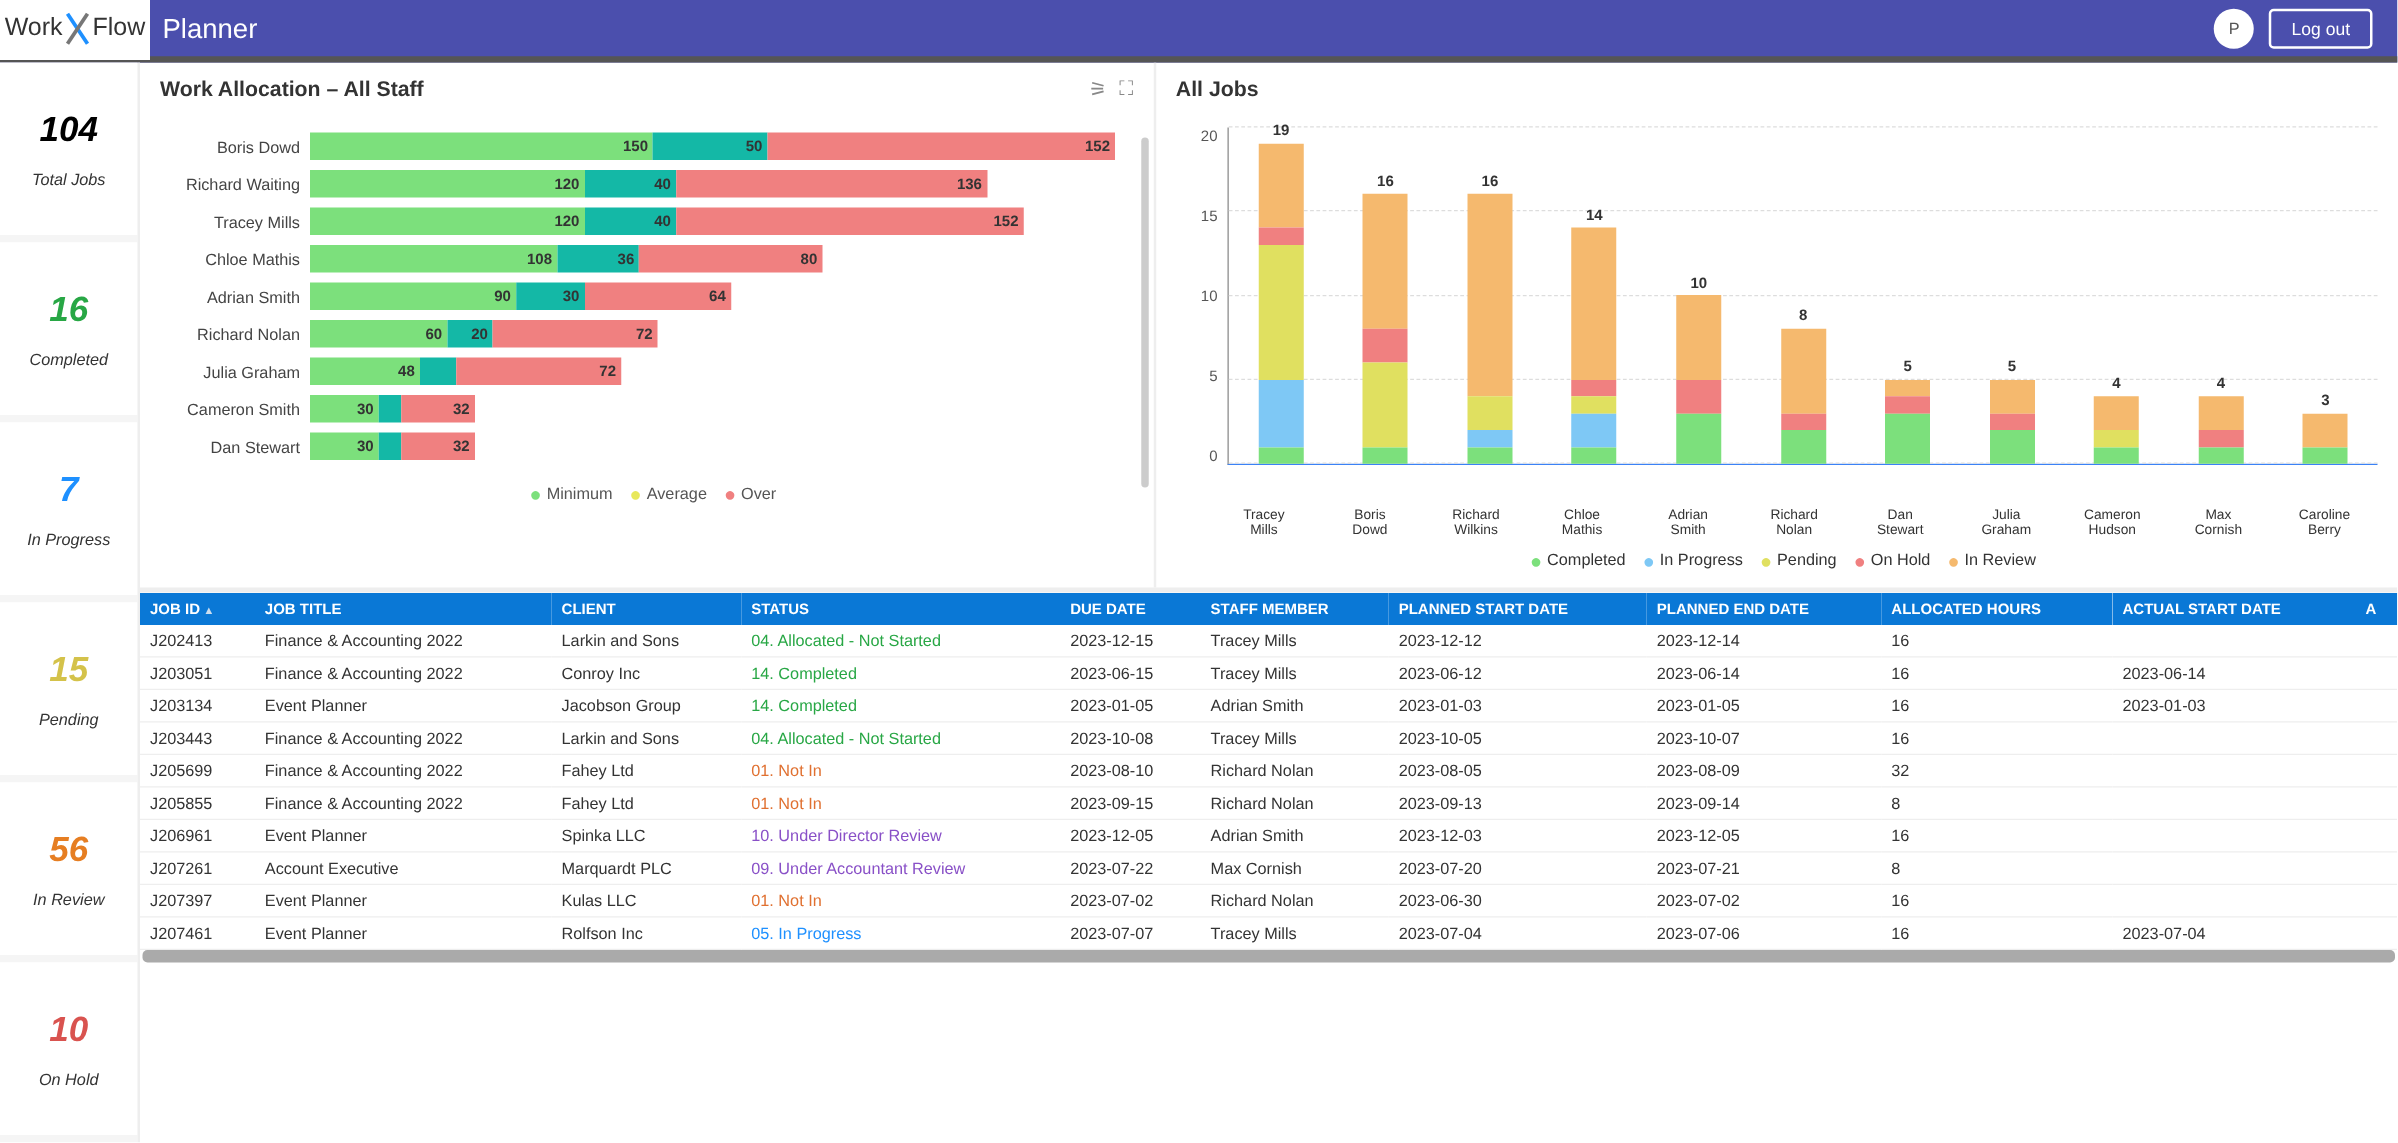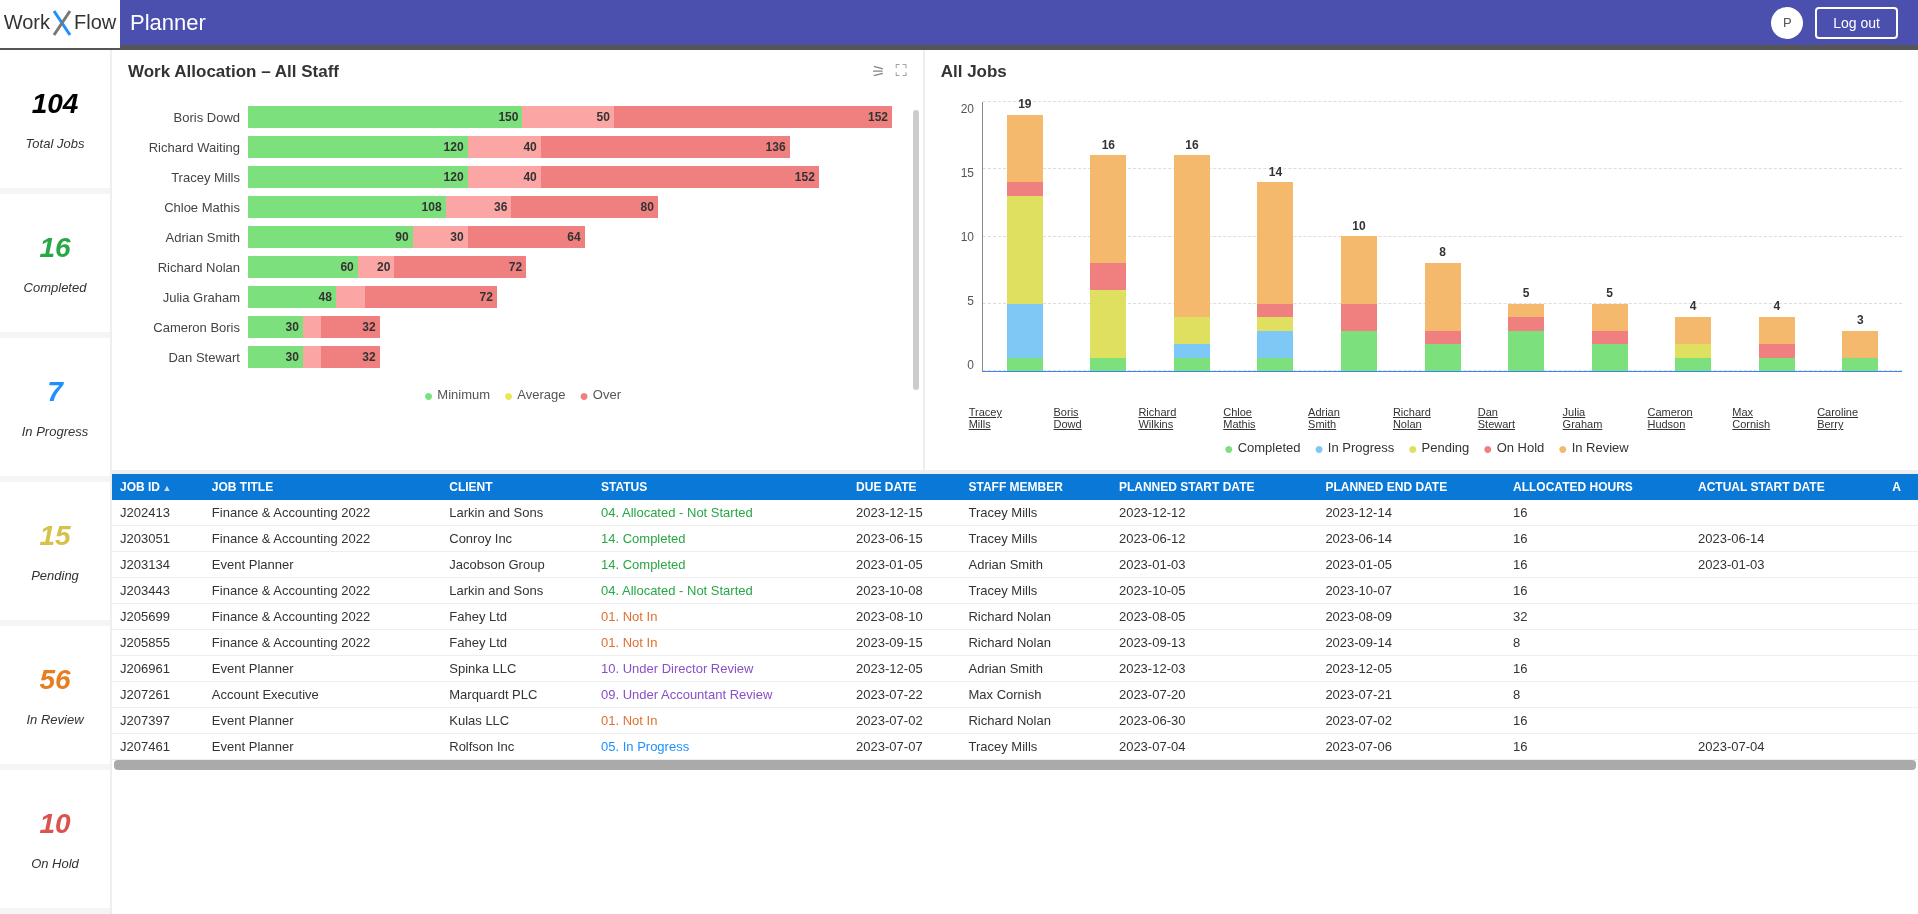--- a/index.html
+++ b/index.html
@@ -32,21 +32,21 @@
   .panel-actions { position: absolute; top: 12px; right: 16px; display: flex; gap: 10px; color:#888;}
   .panel-actions span { cursor: pointer; font-size:16px;}
 
   
   .alloc-chart { margin-top: 10px; }
   .alloc-row { display: flex; align-items: center; height: 30px; margin-bottom: 0px; }
   .alloc-label { width: 120px; text-align: right; padding-right: 8px; font-size: 13px; color:#444;}
   .alloc-bar { flex: 1; display: flex; height: 22px; align-items: center; }
   .seg { height: 22px; display: flex; align-items: center; justify-content: flex-end; padding-right: 4px; font-size: 12px; font-weight:600; color:#333;}
   .seg-min { background: #7ce07c; }
-  .seg-avg { background: #fca5a5; }
+  .seg-avg { background: #14b8a6; }
   .seg-over { background: #f08080; }
   .alloc-legend { text-align: center; margin-top: 15px; font-size: 13px; color:#555;}
   .alloc-legend span::before { content:"●"; margin:0 4px 0 10px; font-size:16px; vertical-align:-2px;}
   .alloc-legend .l-min::before{color:#7ce07c;}
   .alloc-legend .l-avg::before{color:#e8e85a;}
   .alloc-legend .l-over::before{color:#f08080;}
   .vscroll-ind { position:absolute; right:4px; top:60px; bottom:80px; width:6px; background:#ccc; border-radius:3px;}
 
   
   .jobs-chart { display: flex; height: 300px; padding-left: 20px; }
@@ -55,21 +55,21 @@
   .grid-line{position:absolute; left:0; right:0; border-top:1px dashed #ddd;}
   .bar-col { flex: 1; display: flex; flex-direction: column; align-items: center; justify-content: flex-end; height: 100%; position:relative;}
   .bar-total { position: absolute; top: -18px; font-size: 12px; font-weight: 700; width:100%; text-align:center;}
   .stack { width: 36px; display: flex; flex-direction: column-reverse; }
   .s-completed { background: #7ce07c; }
   .s-inprogress { background: #7ec8f5; }
   .s-pending    { background: #e0e060; }
   .s-onhold     { background: #f08080; }
   .s-inreview   { background: #f5b96e; }
   .x-labels { display:flex; margin-left:28px;}
-  .x-labels div{flex:1; font-size:11px; padding-top:4px; line-height:1.1;text-decoration:underline;}
+  .x-labels div{flex:1; text-align:center; font-size:11px; padding-top:4px; line-height:1.1;}
   .jobs-legend { text-align: center; margin-top: 10px; font-size: 13px; color:#333;}
   .jobs-legend span::before { content:"●"; margin:0 4px 0 10px; font-size:16px; vertical-align:-2px;}
   .lg-c::before{color:#7ce07c;} .lg-ip::before{color:#7ec8f5;} .lg-p::before{color:#e0e060;} .lg-oh::before{color:#f08080;} .lg-ir::before{color:#f5b96e;}
 
   
   .table-wrap { flex:1; overflow:auto; border-top:4px solid #eee; position:relative;}
   table { width: 100%; border-collapse: collapse; font-size: 13px; }
   thead th { background: #0a78d6; color: #fff; font-weight: 700; text-align: left; padding: 6px 8px; font-size:12px; white-space:nowrap; position:sticky; top:0;}
   thead th:first-child::after{content:" ▲"; font-size:9px; color:#cde;}
   tbody td { padding: 5px 8px; border-bottom: 1px solid #eee; white-space:nowrap;}
@@ -182,21 +182,21 @@
             </div>
             <div class="alloc-row">
               <div class="alloc-label">Julia Graham</div>
               <div class="alloc-bar">
                 <div class="seg seg-min" style="width:13.333333333333334%">48</div>
                 <div class="seg seg-avg" style="width:4.444444444444445%"></div>
                 <div class="seg seg-over" style="width:20%">72</div>
               </div>
             </div>
             <div class="alloc-row">
-              <div class="alloc-label">Cameron Boris</div>
+              <div class="alloc-label">Cameron Smith</div>
               <div class="alloc-bar">
                 <div class="seg seg-min" style="width:8.333333333333332%">30</div>
                 <div class="seg seg-avg" style="width:2.7777777777777777%"></div>
                 <div class="seg seg-over" style="width:8.88888888888889%">32</div>
               </div>
             </div>
             <div class="alloc-row">
               <div class="alloc-label">Dan Stewart</div>
               <div class="alloc-bar">
                 <div class="seg seg-min" style="width:8.333333333333332%">30</div>

